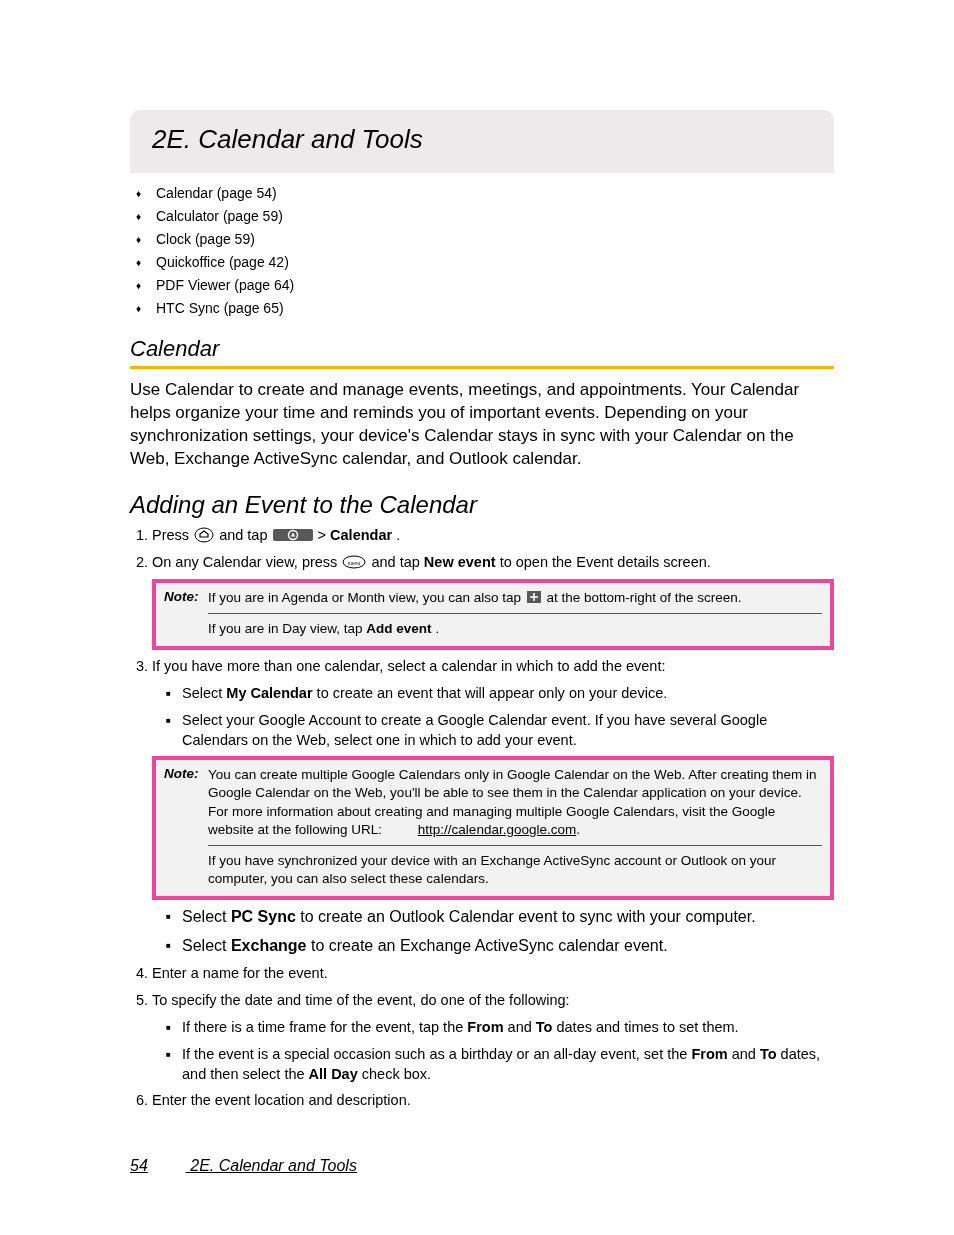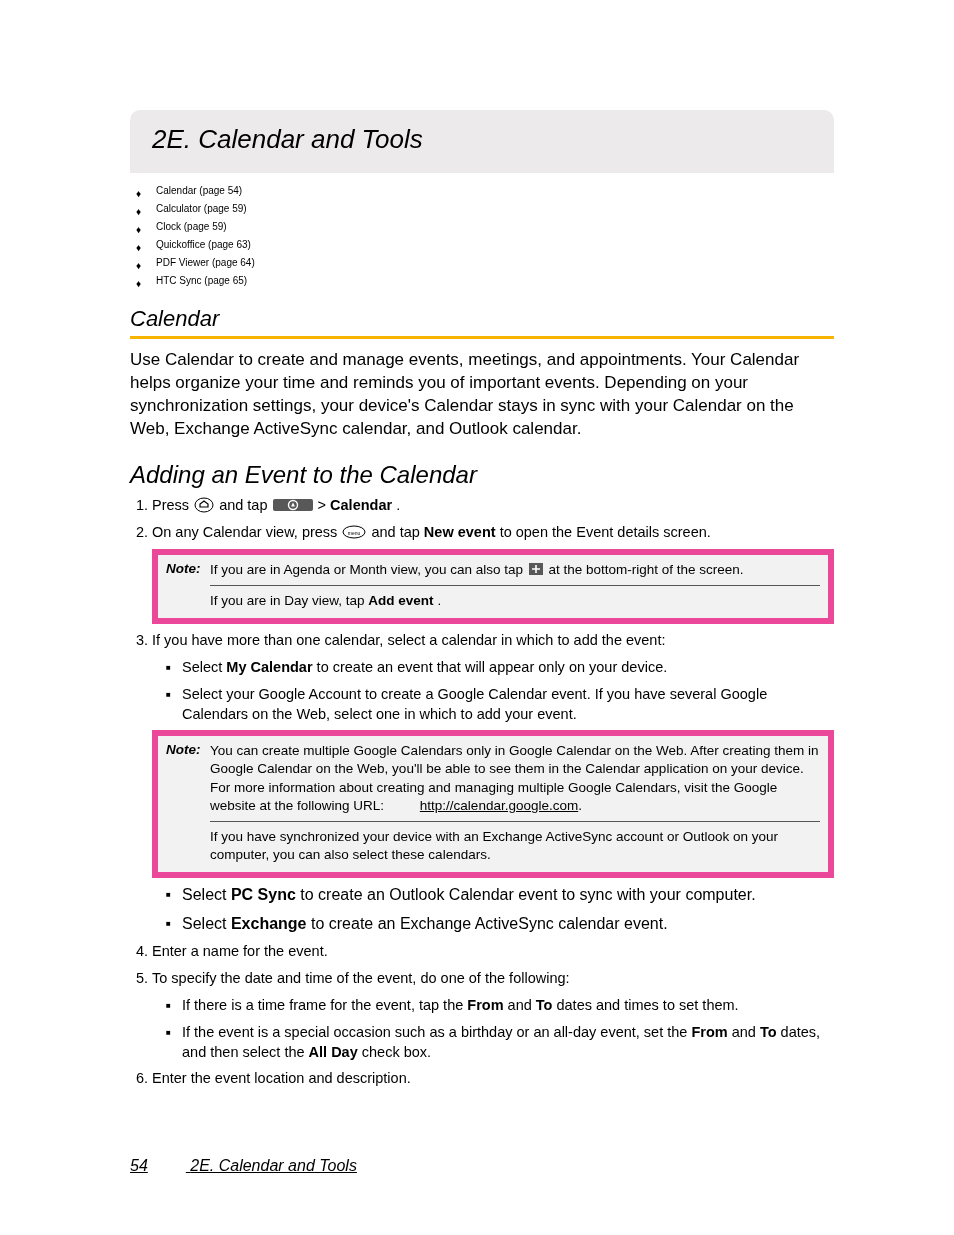--- a/index.html
+++ b/index.html
@@ -28,21 +28,21 @@
     font-size: 26px;
     color: #000;
   }
   ul.toc {
     list-style: none;
     padding: 0 0 0 6px;
     margin: 6px 0 18px 0;
   }
   ul.toc li {
     font-family: Helvetica, Arial, sans-serif;
-    font-size: 10px;
+    font-size: 14px;
     margin: 7px 0;
     padding-left: 20px;
     position: relative;
   }
   ul.toc li::before {
     content: "\2666";
     position: absolute;
     left: 0;
     font-size: 10px;
     top: 3px;
@@ -104,21 +104,21 @@
     color: #000;
   }
   svg.inline-ic {
     display: inline-block;
     vertical-align: middle;
     margin: 0 1px;
     position: relative;
     top: -1px;
   }
   .note-box {
-    border: 6px solid #ec4899;
+    border: 4px solid #ec4899;
     background: #f2f2f2;
     margin: 6px 0 6px 22px;
     padding: 6px 8px 8px 8px;
     font-family: Helvetica, Arial, sans-serif;
     font-size: 13.5px;
     color: #000;
   }
   .note-row { display: flex; }
   .note-label {
     font-style: italic;
@@ -150,21 +150,21 @@
 <div class="page">
 
   <div class="chapter-title-bar">
     <span class="chapter-title">2E. Calendar and Tools</span>
   </div>
 
   <ul class="toc">
     <li>Calendar (page 54)</li>
     <li>Calculator (page 59)</li>
     <li>Clock (page 59)</li>
-    <li>Quickoffice (page 63)</li>
+    <li>Quickoffice (page 42)</li>
     <li>PDF Viewer (page 64)</li>
     <li>HTC Sync (page 65)</li>
   </ul>
 
   <h2 class="section-title">Calendar</h2>
   <div class="yellow-rule"></div>
 
   <p class="body">Use Calendar to create and manage events, meetings, and appointments. Your Calendar helps organize your time and reminds you of important events. Depending on your synchronization settings, your device's Calendar stays in sync with your Calendar on the Web, Exchange ActiveSync calendar, and Outlook calendar.</p>
 
   <h3 class="subsection-title">Adding an Event to the Calendar</h3>

